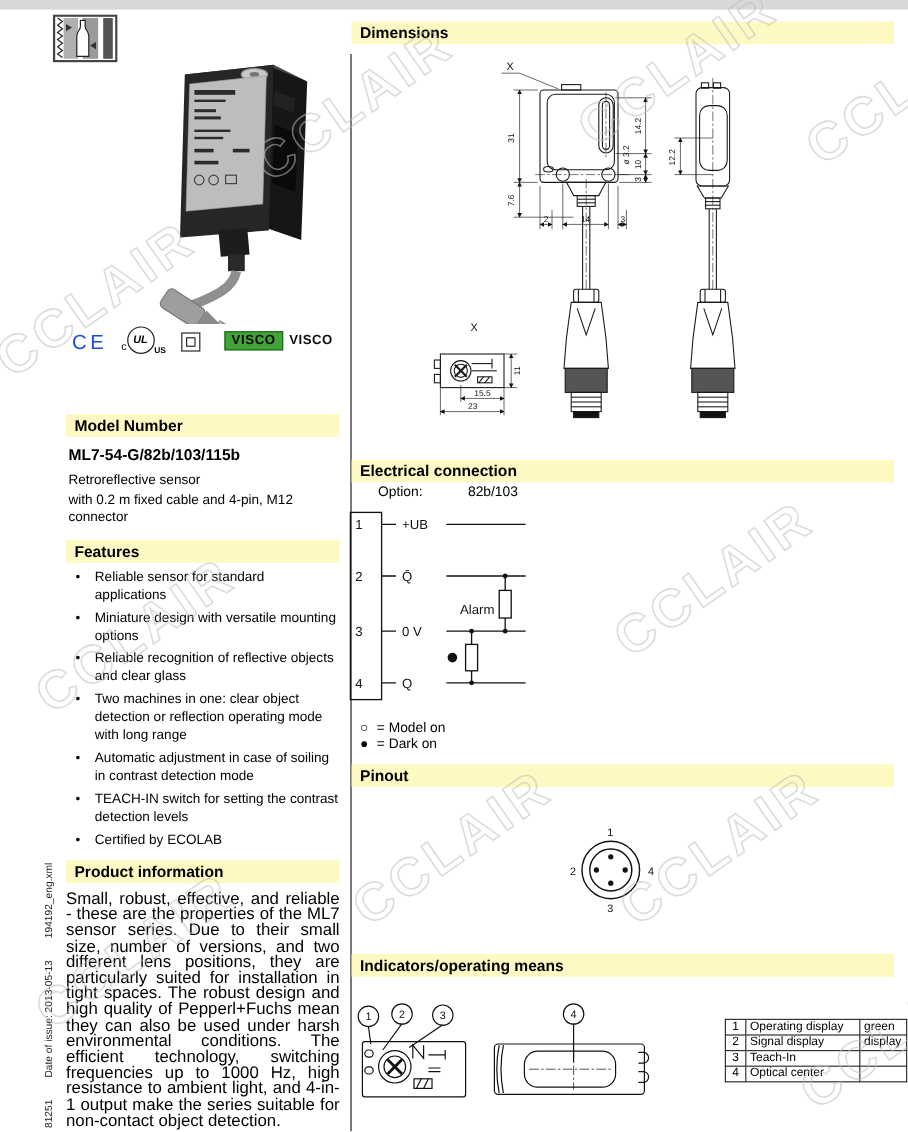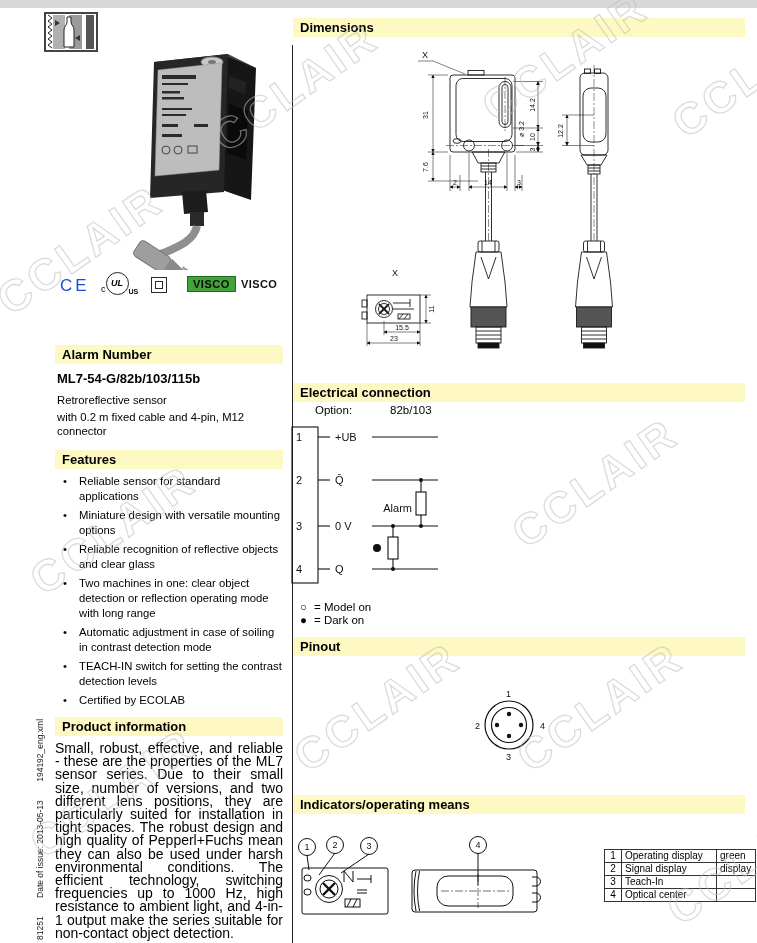--- a/index.html
+++ b/index.html
@@ -116,21 +116,21 @@
   <div class="cert-row">
     <span class="cert ce">CE</span>
     <span class="cert ulwrap"><span class="ul-c">c</span><span class="ul-circle">UL</span><span class="ul-us">US</span></span>
     <span class="cert sq2">
         <i></i>
       </span>
     <span class="cert visco">VISCO</span>
     <span class="cert ecolab">VISCO</span>
   </div>
 
-  <div class="bar left" style="top:345px">Alarm Number</div>
+  <div class="bar left" style="top:345px">Model Number</div>
   <div class="txt model-name" style="left:57px;top:372px;width:226px">ML7-54-G/82b/103/115b</div>
   <div class="txt" style="left:57px;top:394px;width:226px">Retroreflective sensor</div>
   <div class="txt" style="left:57px;top:411px;width:200px">with 0.2 m fixed cable and 4-pin, M12 connector</div>
 
   <div class="bar left" style="top:450px">Features</div>
   <ul class="feat-list">
     <li>Reliable sensor for standard applications</li>
     <li>Miniature design with versatile mounting options</li>
     <li>Reliable recognition of reflective objects and clear glass</li>
     <li>Two machines in one: clear object detection or reflection operating mode with long range</li>

